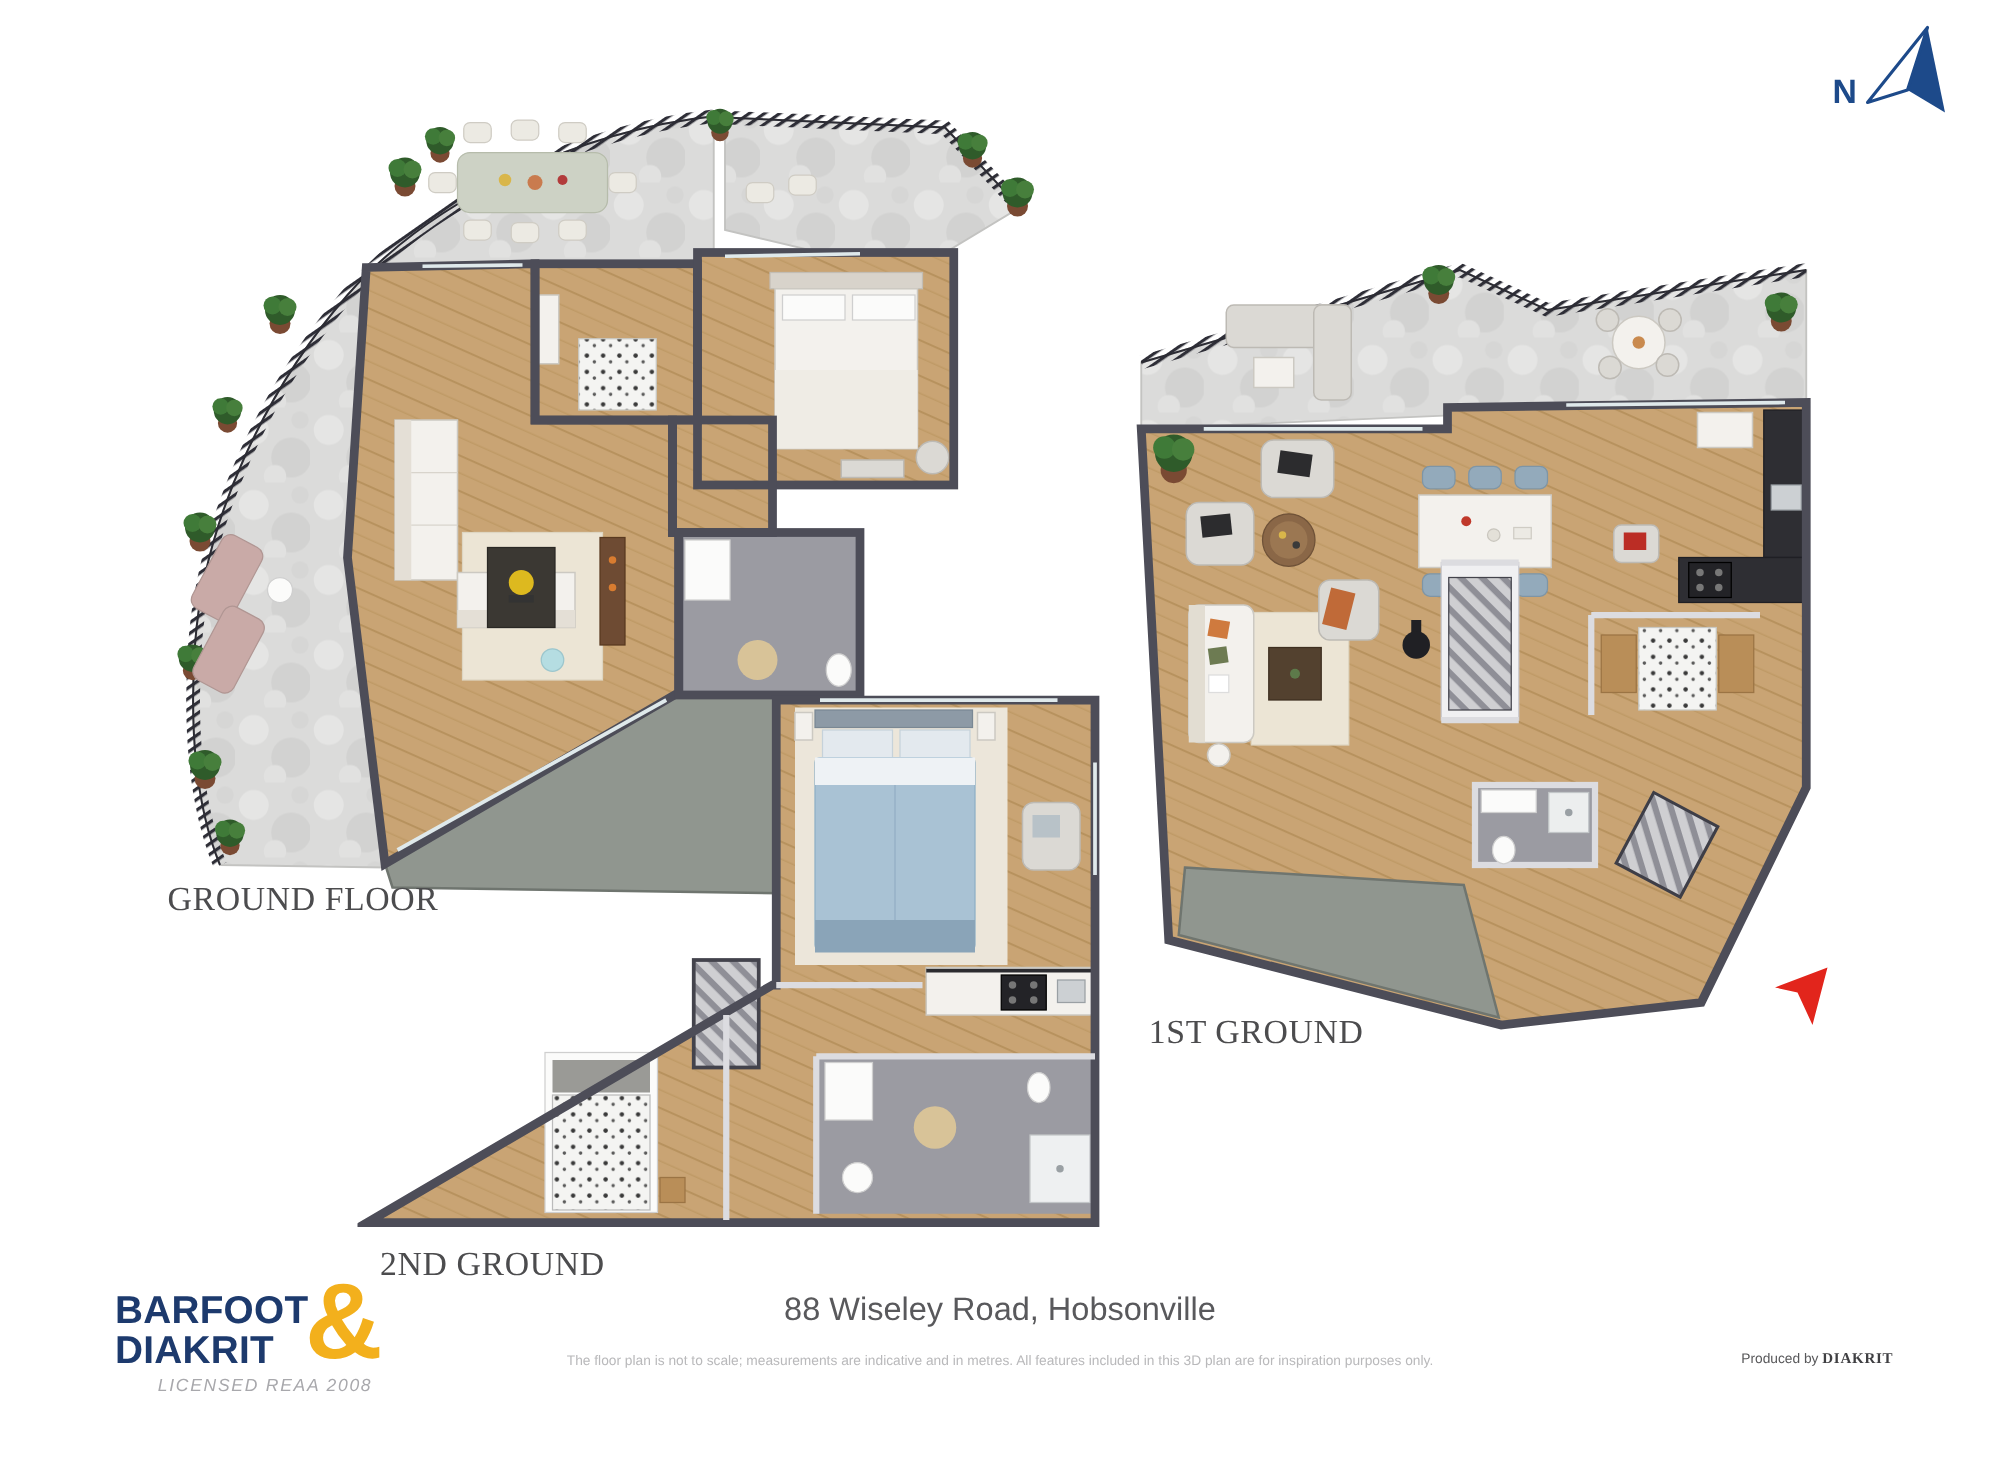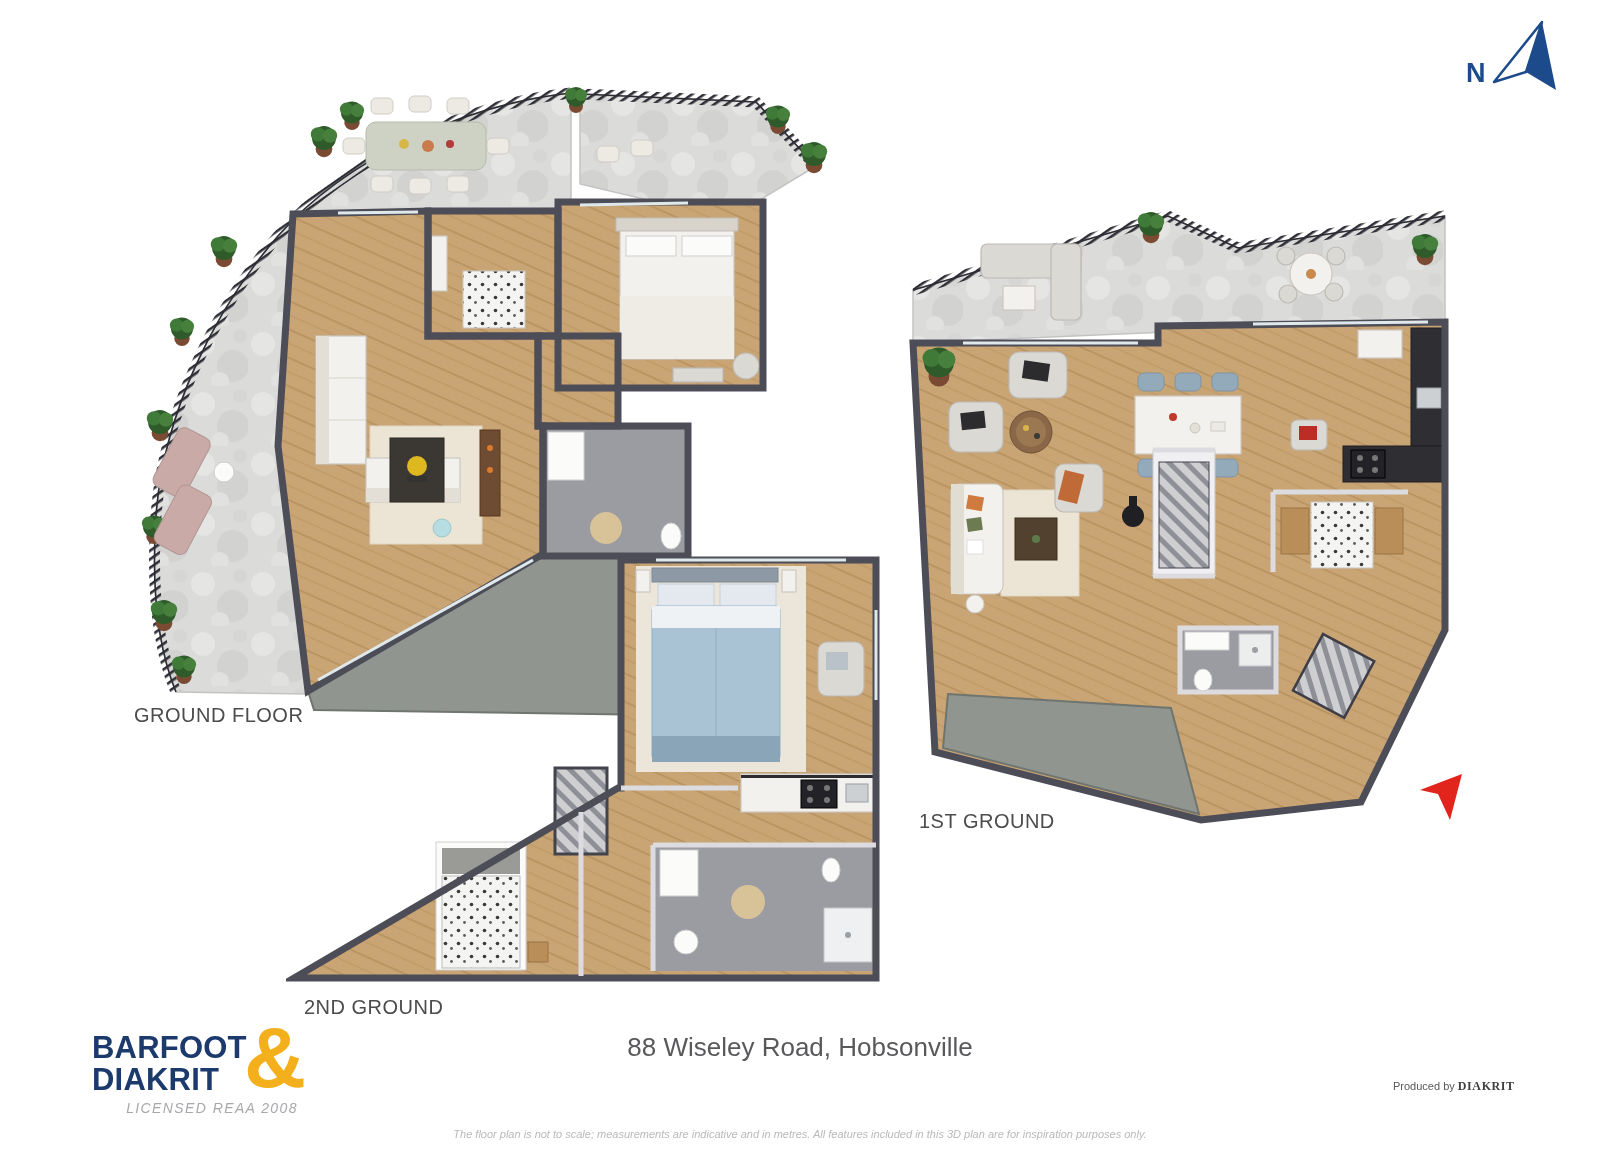--- a/index.html
+++ b/index.html
@@ -5,21 +5,21 @@
   :root{
     --navy:#1d3a6d; --gold:#f3b01c; --marker:#e2251c; --compass:#1d4a8a;
     --wall:#4d4d58; --wood:#c9a474; --terrace:#dbdbda; --bath_floor:#9b9ba2;
     --walkway:#90968f; --label_text:#4c4c4e; --muted_text:#b9b9bb;
   }
   html,body{margin:0;padding:0;background:#fff;}
   .canvas{position:relative;width:1600px;height:1167px;background:#fff;overflow:hidden;
           font-family:"Liberation Sans", sans-serif;}
   .plan{position:absolute;margin:0;}
   .plan svg{position:absolute;left:0;top:0;}
-  .plan-label{position:absolute;font-size:20px;color:var(--label_text);letter-spacing:0.5px;white-space:nowrap;}
+  .plan-label{position:absolute;font-size:27px;color:var(--label_text);letter-spacing:0.5px;white-space:nowrap;font-family:Liberation Serif, serif;}
 
   
   .terrace{fill:url(#marble);stroke:#c3c3c1;stroke-width:1.5;}
   .railing{fill:none;stroke:url(#hatch);stroke-width:11;}
   .railline{fill:none;stroke:#2c2c34;stroke-width:1.6;}
   .woodfill{fill:url(#wood);}
   .wood-base{fill:var(--wood);}
   .wall{fill:none;stroke:var(--wall);stroke-width:7;stroke-linejoin:miter;stroke-linecap:square;}
   .iwall{fill:none;stroke:#dcdce0;stroke-width:5;}
   .glass{fill:none;stroke:#dfe9eb;stroke-width:3;}
@@ -37,21 +37,21 @@
   .compass-n{position:absolute;left:14px;top:40px;font-size:27px;color:var(--compass);font-weight:bold;}
   .compass svg{position:absolute;left:34px;top:0;}
 
   
   .marker{position:absolute;left:1416px;top:772px;}
   .marker-fill{fill:var(--marker);}
 
   
   .address{position:absolute;left:0;right:0;top:1032px;text-align:center;font-size:26px;color:#59595c;}
   .disc{position:absolute;left:0;right:0;text-align:center;font-size:11px;color:var(--muted_text);}
-  .disc1{top:1128px;font-style:italic;} .disc2{top:1097px;}
+  .disc1{top:1083px;} .disc2{top:1097px;}
   .produced{position:absolute;left:1393px;top:1079px;font-size:11px;color:#58585a;white-space:nowrap;}
   .produced b{font-size:12px;color:#3f3f42;letter-spacing:0.6px;font-family:Liberation Serif, serif;}
 
   
   .logo{position:absolute;left:92px;top:1028px;width:230px;height:86px;}
   .logo-line{position:absolute;left:0;font-weight:bold;color:var(--navy);font-size:31px;letter-spacing:0.2px;line-height:31px;}
   .logo-l1{top:4px;} .logo-l2{top:36px;}
   .logo-amp{position:absolute;left:152px;top:-14px;font-weight:bold;color:var(--gold);font-size:86px;line-height:86px;}
   .logo-tag{position:absolute;left:30px;top:72px;width:180px;text-align:center;font-size:14px;
             letter-spacing:1.4px;color:#a8a8ac;font-style:italic;}

